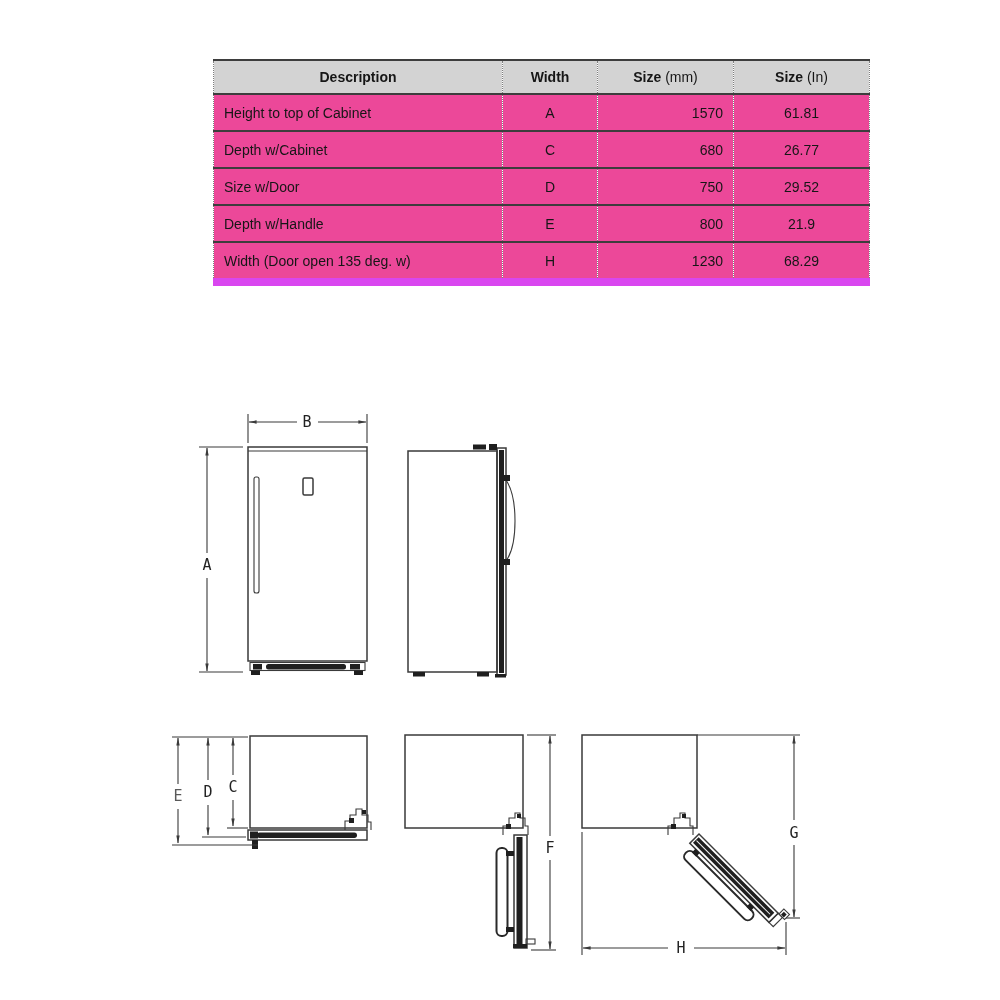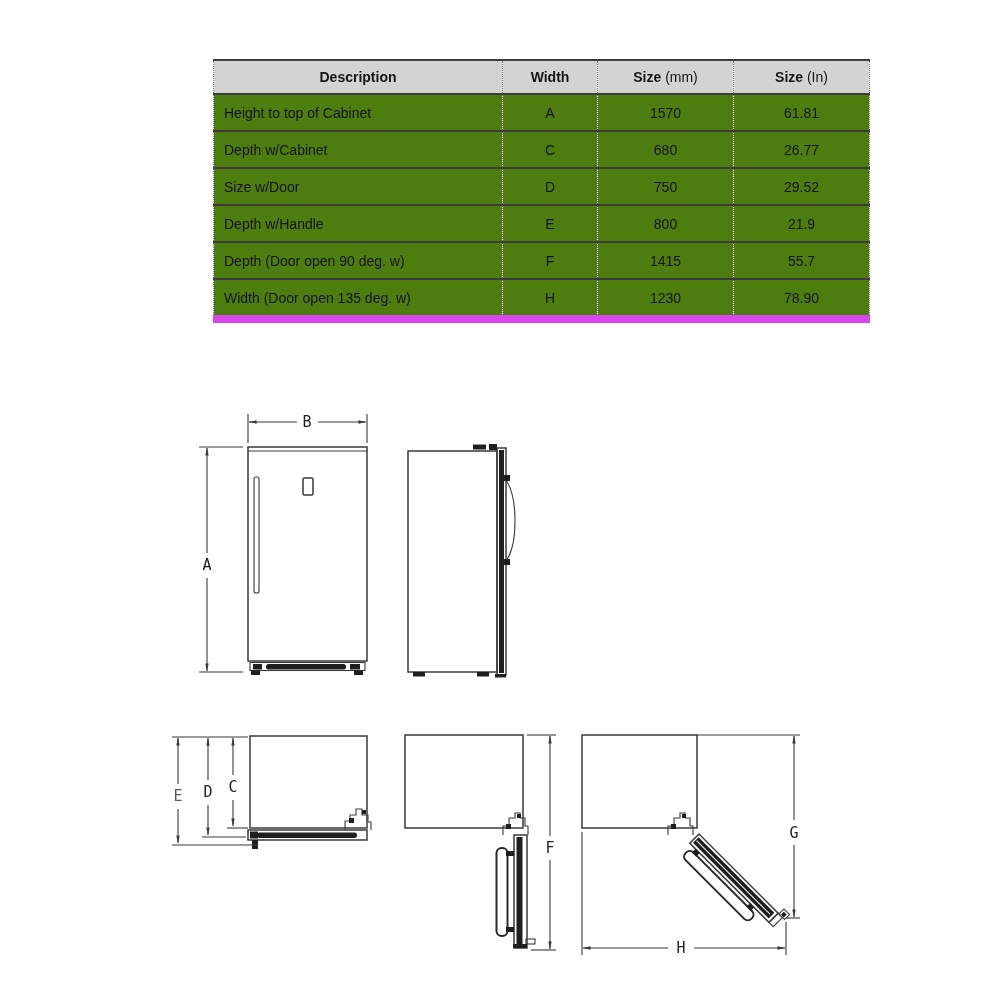--- a/index.html
+++ b/index.html
@@ -9,30 +9,30 @@
   }
   
   .spec-table-wrap{position:absolute;left:213px;top:59px;width:572px;}
   table.spec{
     border-collapse:collapse;table-layout:fixed;width:572px;
     font-size:14px;color:#161616;
   }
   table.spec th,table.spec td{
     border-top:2px solid #3d3d3d;
     border-left:1px dotted #7d7d7d;
-    background:#4d7c0f;
+    background:#ec4899;
     height:35px;padding:0 10px;
     vertical-align:middle;white-space:nowrap;overflow:hidden;
   }
   table.spec th{background:#d3d3d3;height:32px;font-weight:bold;text-align:center;}
   table.spec td:last-child,table.spec th:last-child{border-right:1px dotted #7d7d7d;}
   table.spec tr:last-child td{border-bottom:8px solid #d946ef;}
   .c-desc{width:268px;text-align:left;}
   .c-code{width:74px;text-align:center;}
-  .c-mm{width:115px;text-align:center;}
+  .c-mm{width:115px;text-align:right;}
   .c-in{width:115px;text-align:center;}
   th.c-desc{text-align:left;}
   .hdr-rest{font-weight:normal;}
   
   .diagram-svg{position:absolute;left:0;top:0;width:1000px;height:1000px;}
   .ol{fill:none;stroke:#3a3a3a;stroke-width:1.5;}
   .thin{fill:none;stroke:#3a3a3a;stroke-width:1.1;}
   .dim{fill:none;stroke:#3a3a3a;stroke-width:1.1;}
   .dark{fill:#1f1f1f;stroke:none;}
   .handle{fill:#ffffff;stroke:#2a2a2a;stroke-width:2;}
@@ -73,30 +73,24 @@
         <td class="c-mm">750</td>
         <td class="c-in">29.52</td>
       </tr>
       <tr>
         <td class="c-desc">Depth w/Handle</td>
         <td class="c-code">E</td>
         <td class="c-mm">800</td>
         <td class="c-in">21.9</td>
       </tr>
       <tr>
-        <td class="c-desc">Depth (Door open 90 deg. w)</td>
-        <td class="c-code">F</td>
-        <td class="c-mm">1415</td>
-        <td class="c-in">55.7</td>
-      </tr>
-      <tr>
         <td class="c-desc">Width (Door open 135 deg. w)</td>
         <td class="c-code">H</td>
         <td class="c-mm">1230</td>
-        <td class="c-in">78.90</td>
+        <td class="c-in">68.29</td>
       </tr>
     </tbody>
   </table>
 </div>
 
 <svg class="diagram-svg" viewBox="0 0 1000 1000">
   <defs>
     <marker id="arr" viewBox="0 0 10 10" refX="9.5" refY="5" markerWidth="10" markerHeight="8" markerUnits="userSpaceOnUse" orient="auto-start-reverse">
       <path d="M0,2.9 L10,5 L0,7.1 z" fill="#3a3a3a"></path>
     </marker>

